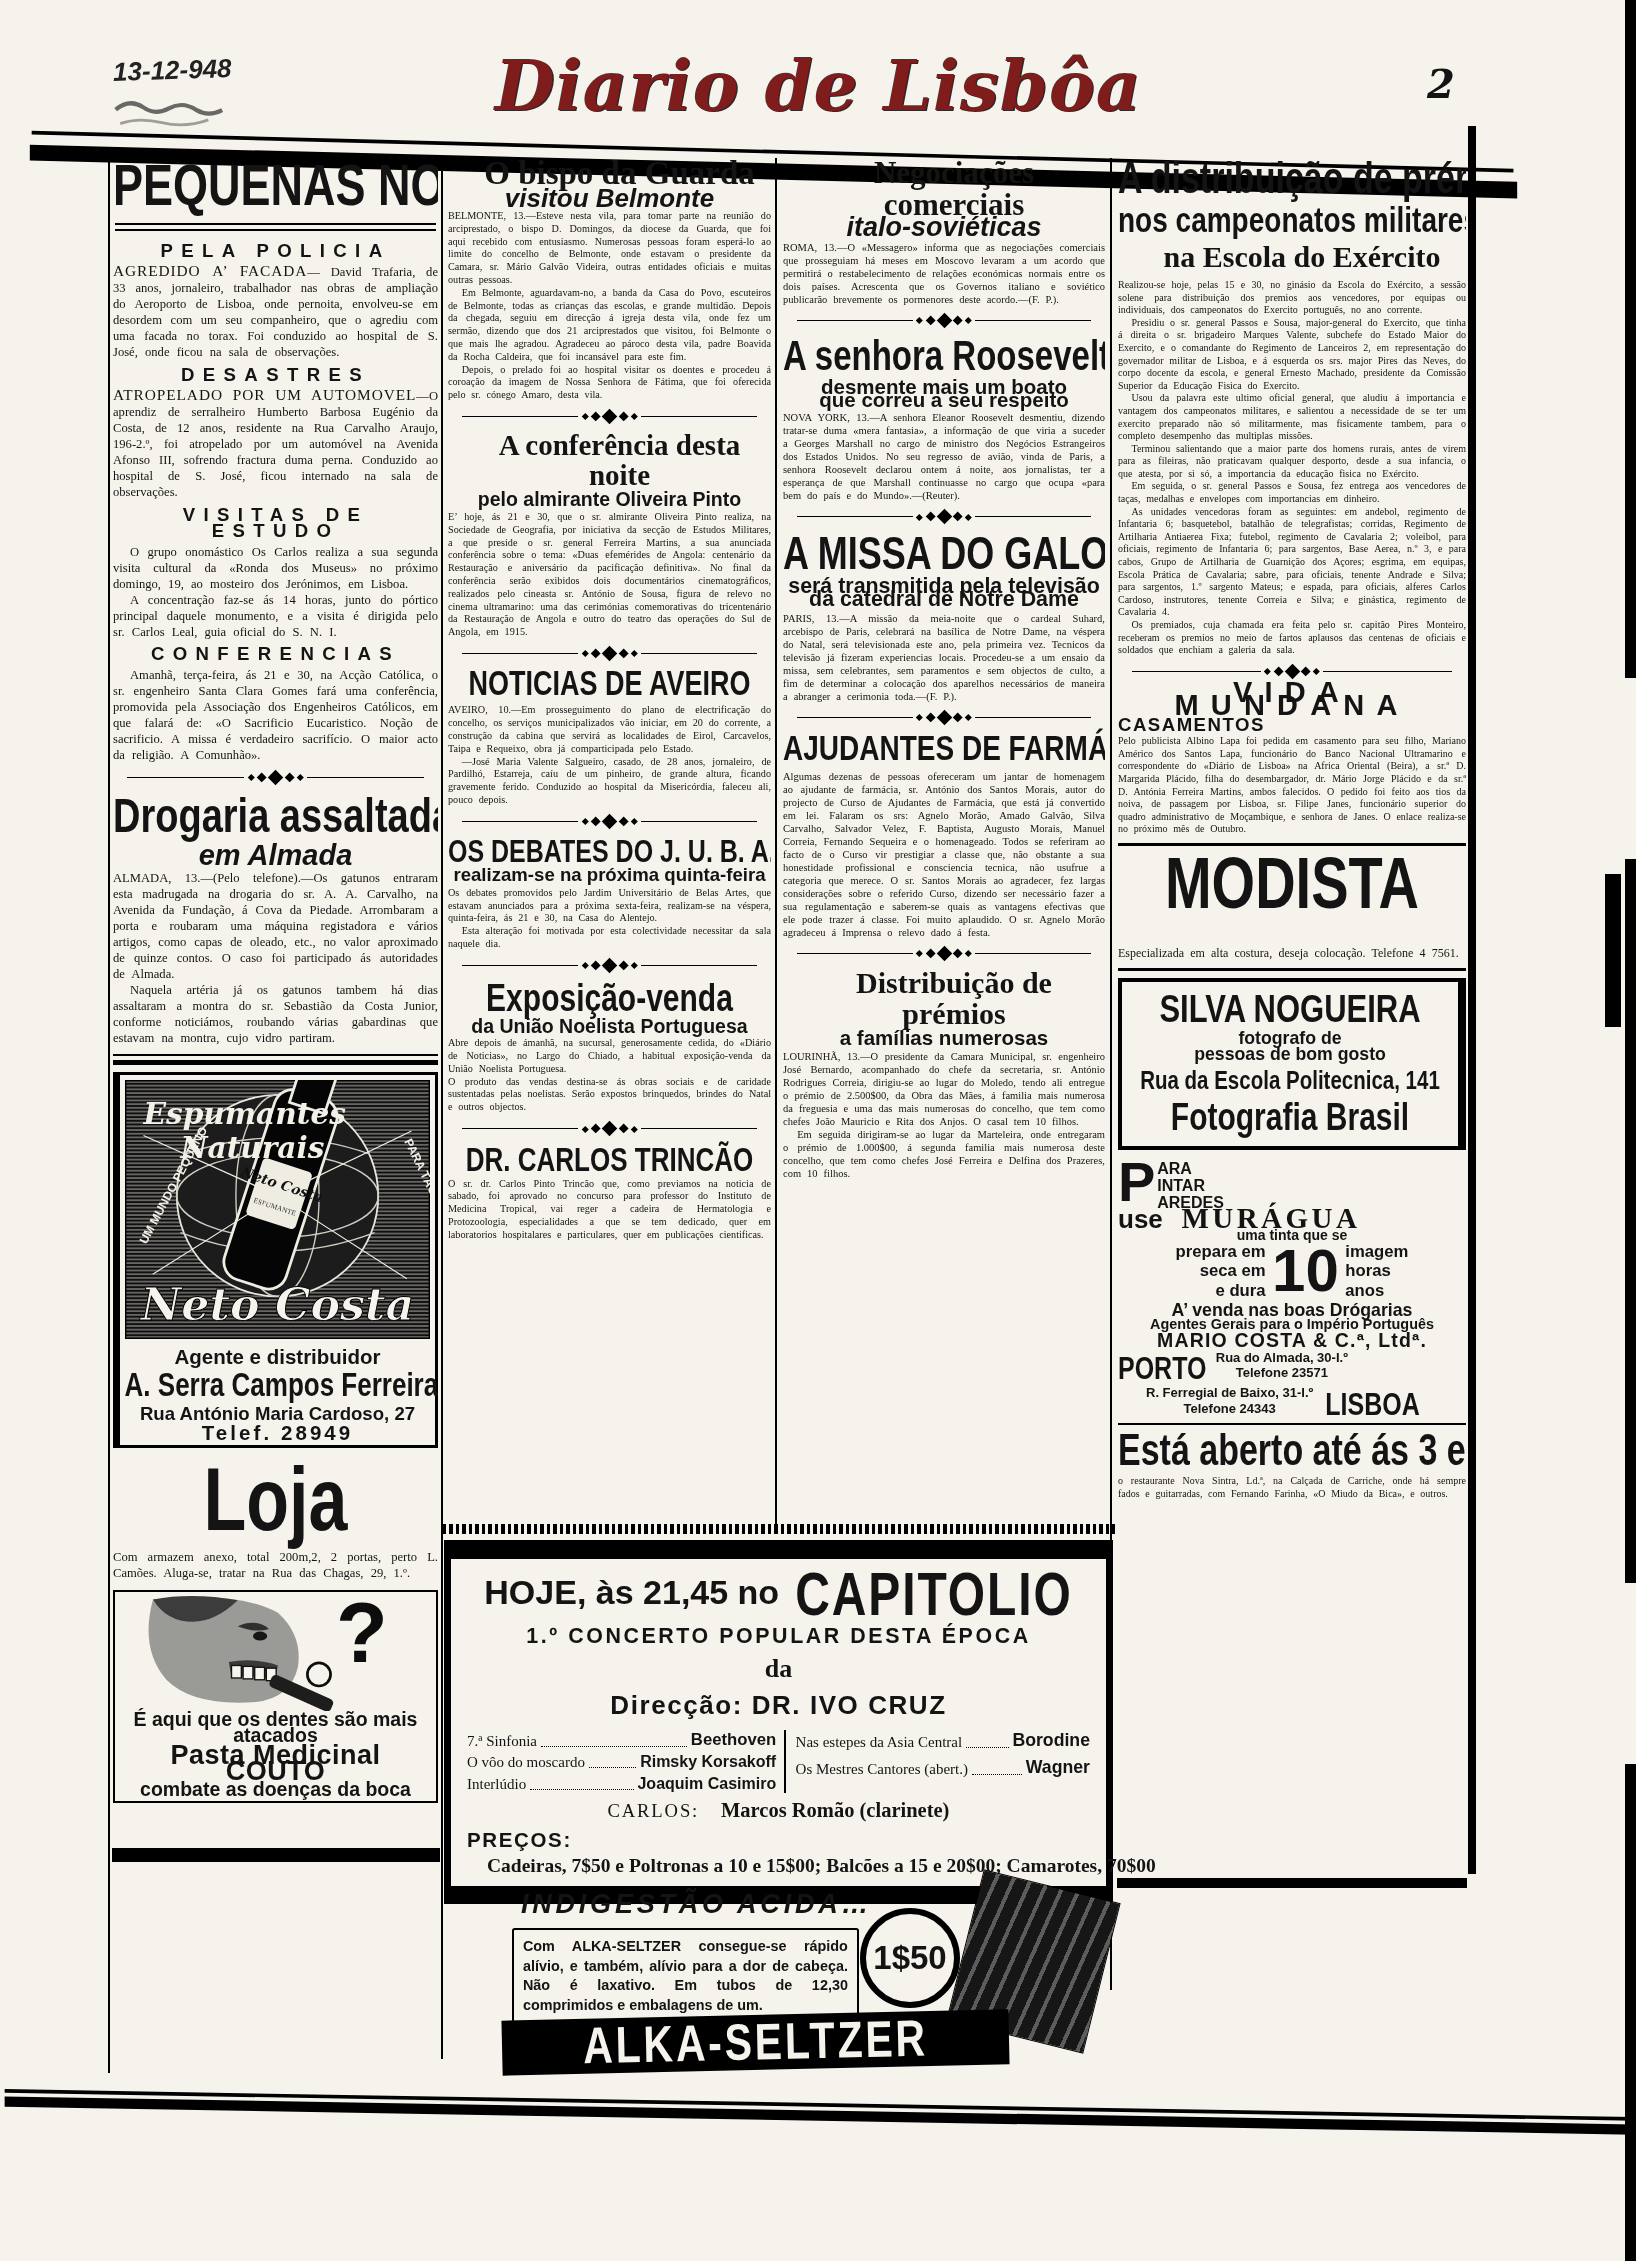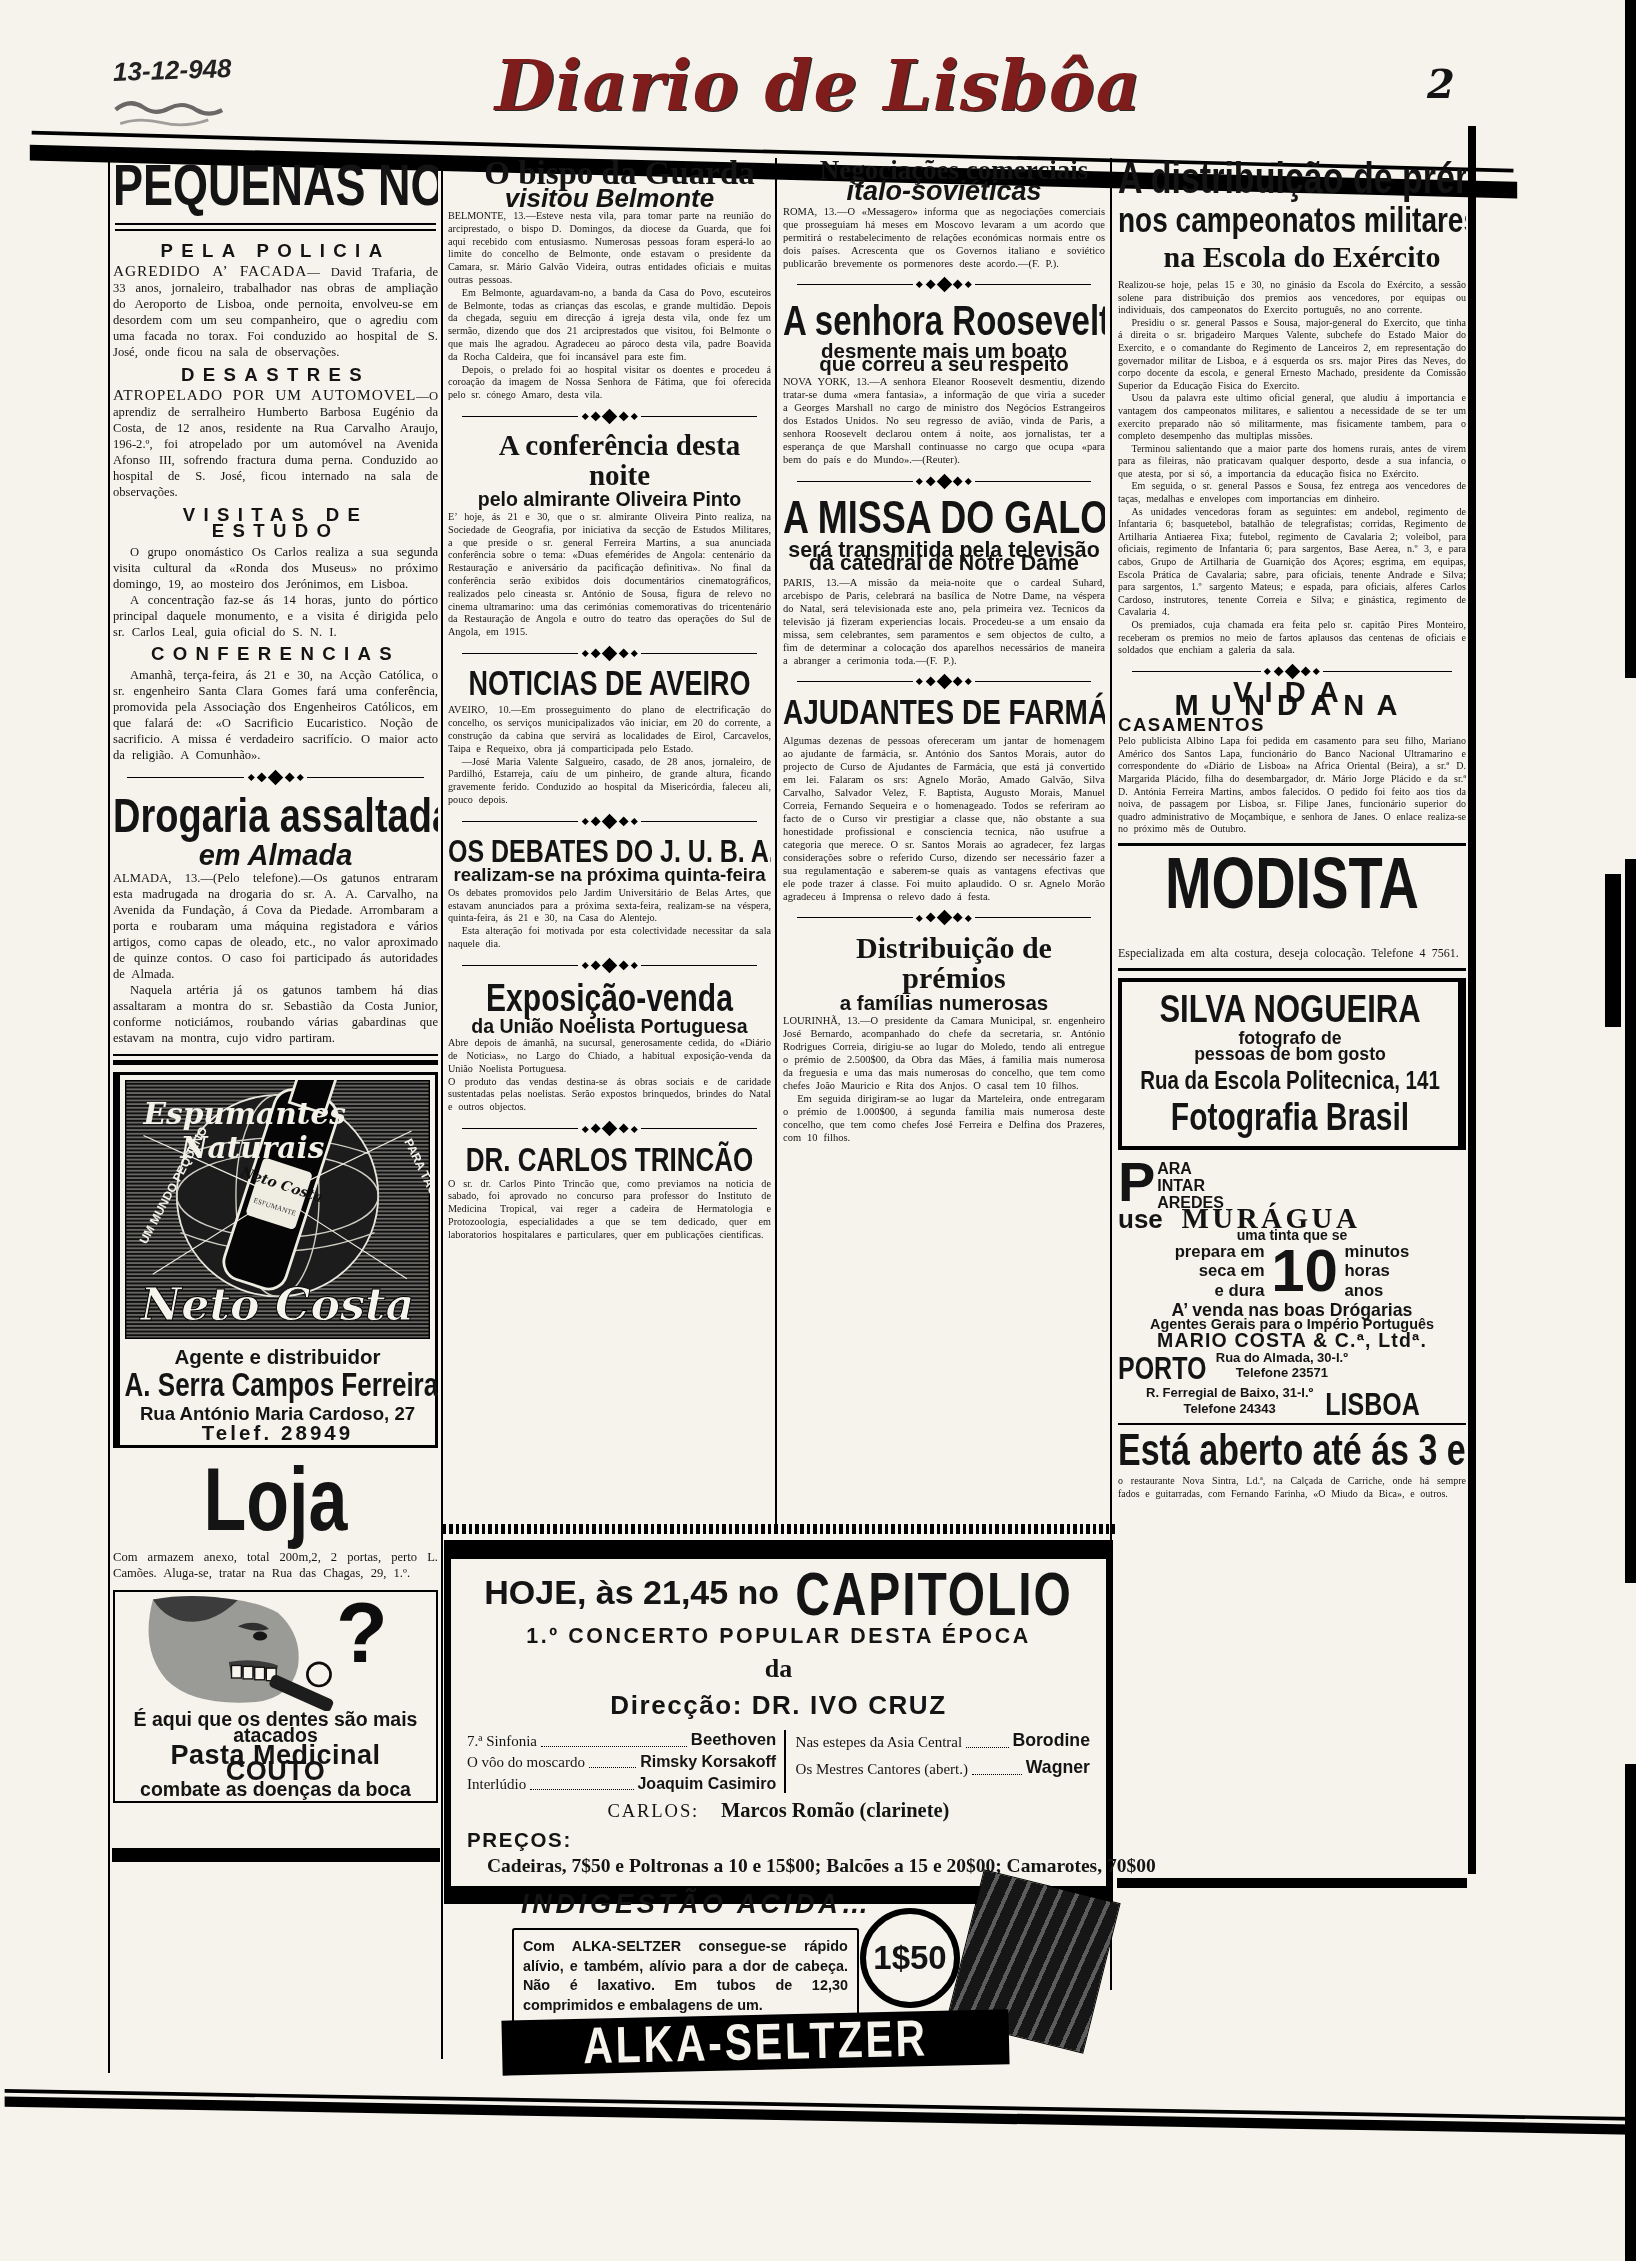--- a/index.html
+++ b/index.html
@@ -272,21 +272,21 @@
       <div class="h-big" style="font-size:26px;">DR. CARLOS TRINCÃO</div>
       <div style="height:9.3px;"></div>
       <div class="jp">
           <p class="lead">O sr. dr. Carlos Pinto Trincão que, como previamos na noticia de sabado, foi aprovado no concurso para professor do Instituto de Medicina Tropical, vai reger a cadeira de Hermatologia e Protozoologia, especialidades a que se tem dedicado, quer em laboratorios hospitalares e particulares, quer em publicações cientificas.</p>
         </div>
     </div>
   </div>
 
   <div id="col3" class="col">
     <div>
-      <div class="h-serif" style="font-size:27px;font-family:Liberation Serif, serif;">Negociações comerciais</div>
+      <div class="h-serif" style="font-size:31px;font-family:Liberation Serif, serif;">Negociações comerciais</div>
       <div class="h-ital sans" style="font-size:27px;margin:0.9px 0 6.5px;">italo-soviéticas</div>
       <div class="jp">
           <p class="lead">ROMA, 13.—O «Messagero» informa que as negociações comerciais que prosseguiam há meses em Moscovo levaram a um acordo que permitirá o restabelecimento de relações económicas normais entre os dois países. Acrescenta que os Governos italiano e soviético publicarão brevemente os pormenores deste acordo.—(F. P.).</p>
         </div>
     </div>
     <div class="orn">
       <span class="dia s"></span>
         <span class="dia m"></span>
         <span class="dia l"></span>
         <span class="dia m"></span>
@@ -414,21 +414,21 @@
       </div>
       <div class="center sans" style="font-weight:700;font-size:14px;margin-top:2.8px;">uma tinta que se</div>
       <div style="display:flex;justify-content:center;align-items:center;gap:6.5px;margin-top:0.9px;">
         <span class="sans" style="font-weight:700;font-size:16.7px;text-align:right;line-height:1.15;">
           <span style="display:block;">prepara em</span>
           <span style="display:block;">seca em</span>
           <span style="display:block;">e dura</span>
         </span>
         <span class="sans" style="font-weight:700;font-size:60px;line-height:.9;">10</span>
         <span class="sans" style="font-weight:700;font-size:16.7px;line-height:1.15;">
-          <span style="display:block;">minutos</span>
+          <span style="display:block;">imagem</span>
           <span style="display:block;">horas</span>
           <span style="display:block;">anos</span>
         </span>
       </div>
       <div class="center sans" style="font-weight:700;font-size:17.7px;margin-top:3.7px;">A’ venda nas boas Drógarias</div>
       <div class="center sans" style="font-weight:700;font-size:14.4px;margin-top:1.9px;">Agentes Gerais para o Império Português</div>
       <div class="center sans" style="font-weight:700;font-size:19.5px;letter-spacing:.06em;margin-top:3.7px;">MARIO COSTA &amp; C.ª, Ltdª.</div>
       <div style="display:flex;align-items:center;gap:9.3px;margin-top:2.8px;">
         <span class="h-big" style="font-size:25px;">PORTO</span>
         <span class="sans" style="font-weight:700;font-size:13px;line-height:1.2;">

